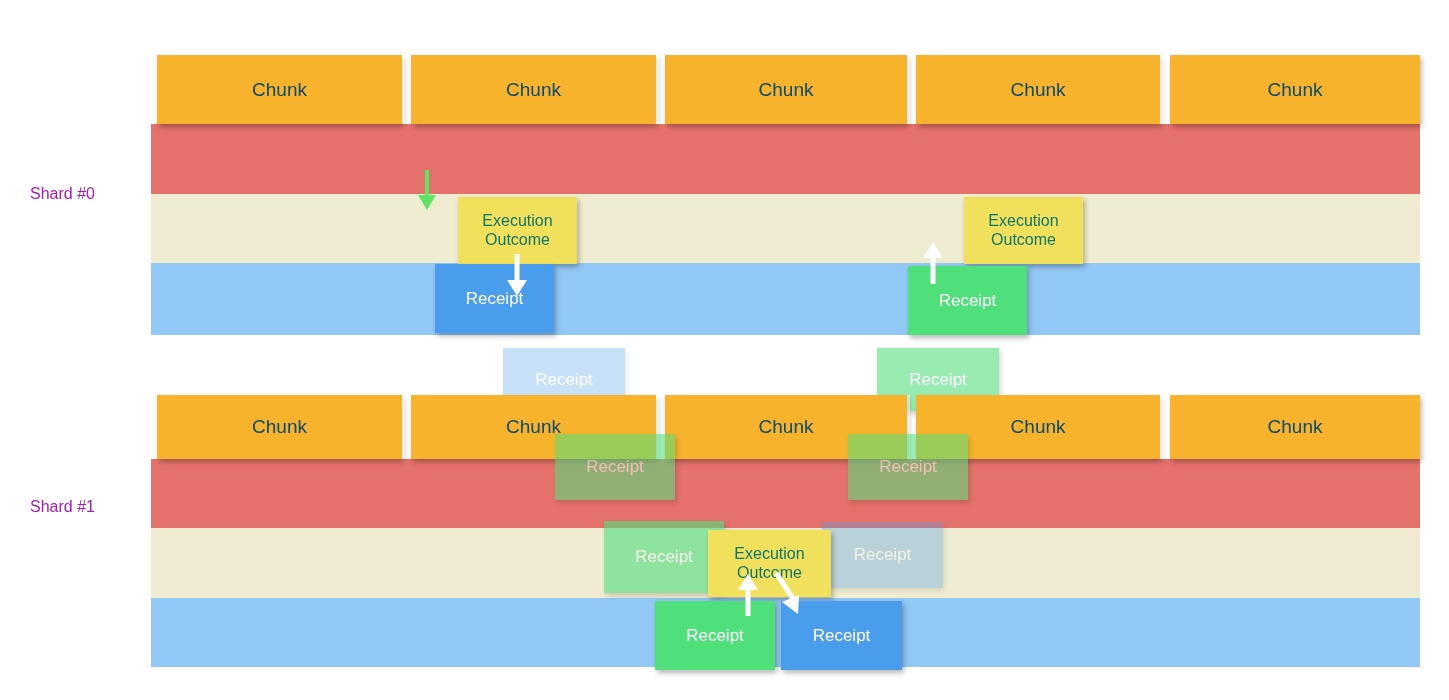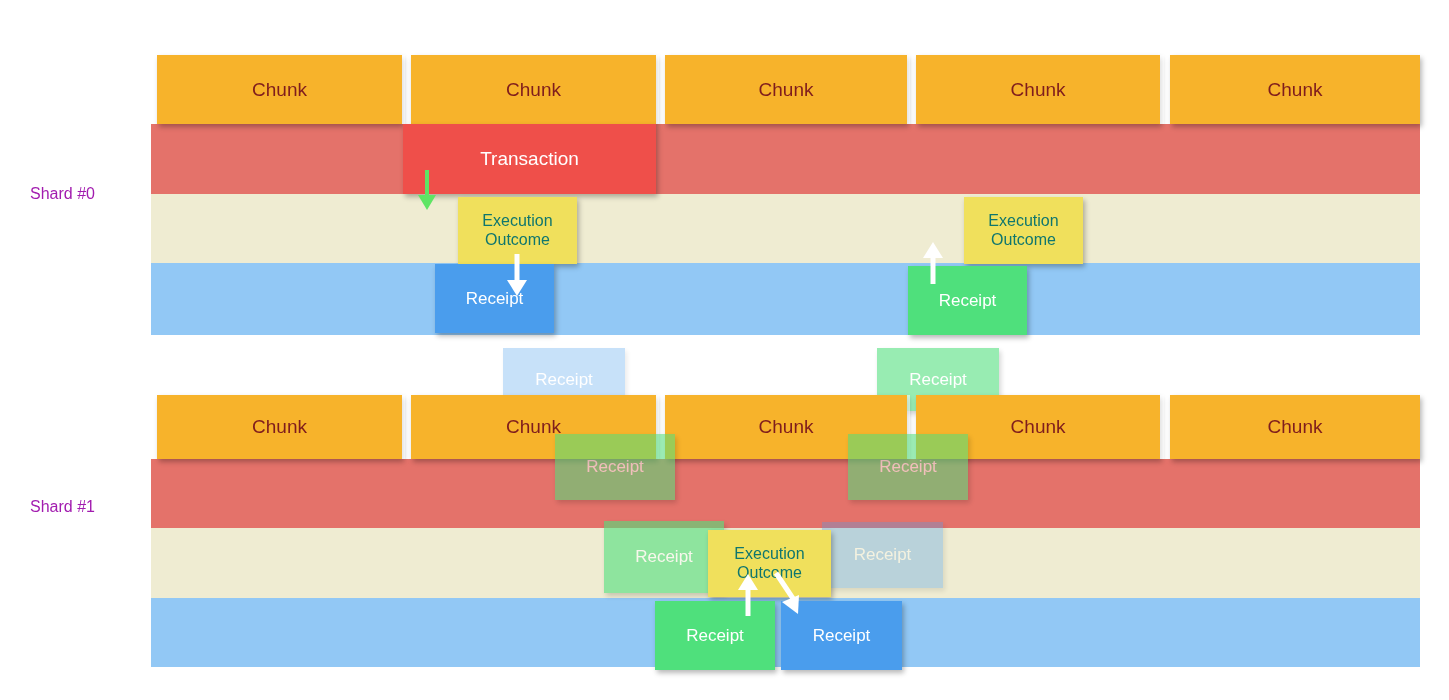--- a/index.html
+++ b/index.html
@@ -20,21 +20,21 @@
     white-space:nowrap;
     text-align:left;
   }
 
   
   .band{position:absolute;}
   .band-chunks{display:flex;}
   .chunk{
     position:relative;
     display:flex;align-items:center;justify-content:center;
-    font-size:19px;color:#7f1d1d;
+    font-size:19px;color:#0c4a6e;
     box-sizing:border-box;
     margin-left:6px;
   }
   .chunk-gap{background:#ffffff;opacity:.55;}
 
   
   .box{
     position:absolute;
     display:flex;align-items:center;justify-content:center;
     text-align:center;
@@ -79,23 +79,20 @@
     <div class="chunk-gap" style="width:3px;height:69px;"></div>
     <div class="chunk box-shadow" style="width:250px;height:69px;background:#f7b32b;">
       <span>Chunk</span>
     </div>
     <div class="chunk-gap" style="width:4px;height:69px;"></div>
     <div class="chunk box-shadow" style="width:256px;height:69px;background:#f7b32b;">
       <span>Chunk</span>
     </div>
   </div>
 
-  <div class="box box-shadow fs-19 lbl-white" style="left:403px;top:124px;width:253px;height:70px;background:#ef4f4a;">
-    <span>Transaction</span>
-  </div>
 
   <div class="box box-shadow fs-16 lbl-dark" style="left:414px;top:197px;width:119px;height:67px;background:#f0e05c;flex-direction:column;">
     <span>Execution</span>
     <span>Outcome</span>
   </div>
 
   <div class="box box-shadow fs-17 lbl-white" style="left:435px;top:264px;width:119px;height:69px;background:#4a9ded;">
     <span>Receipt</span>
   </div>
 

